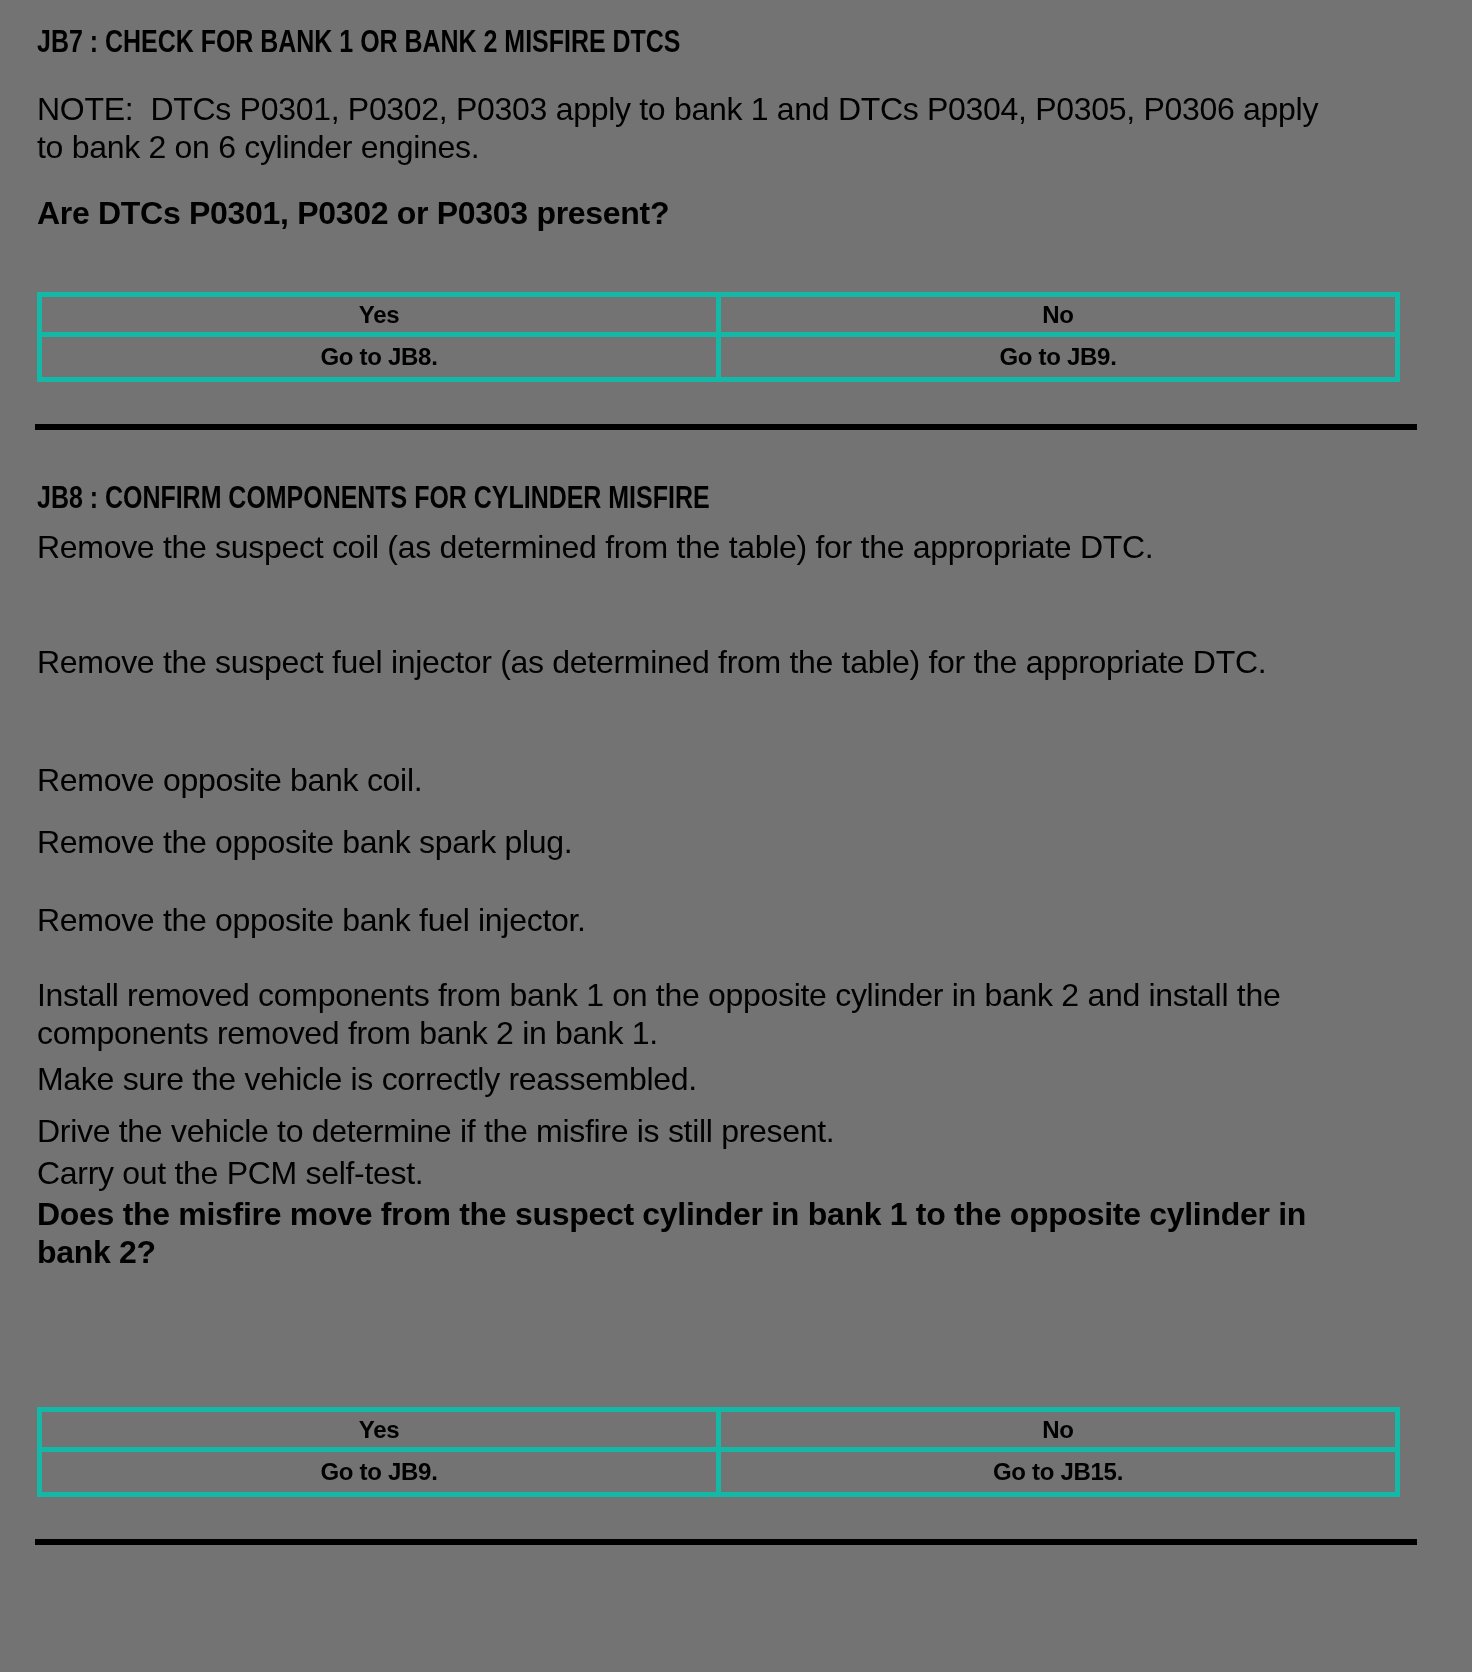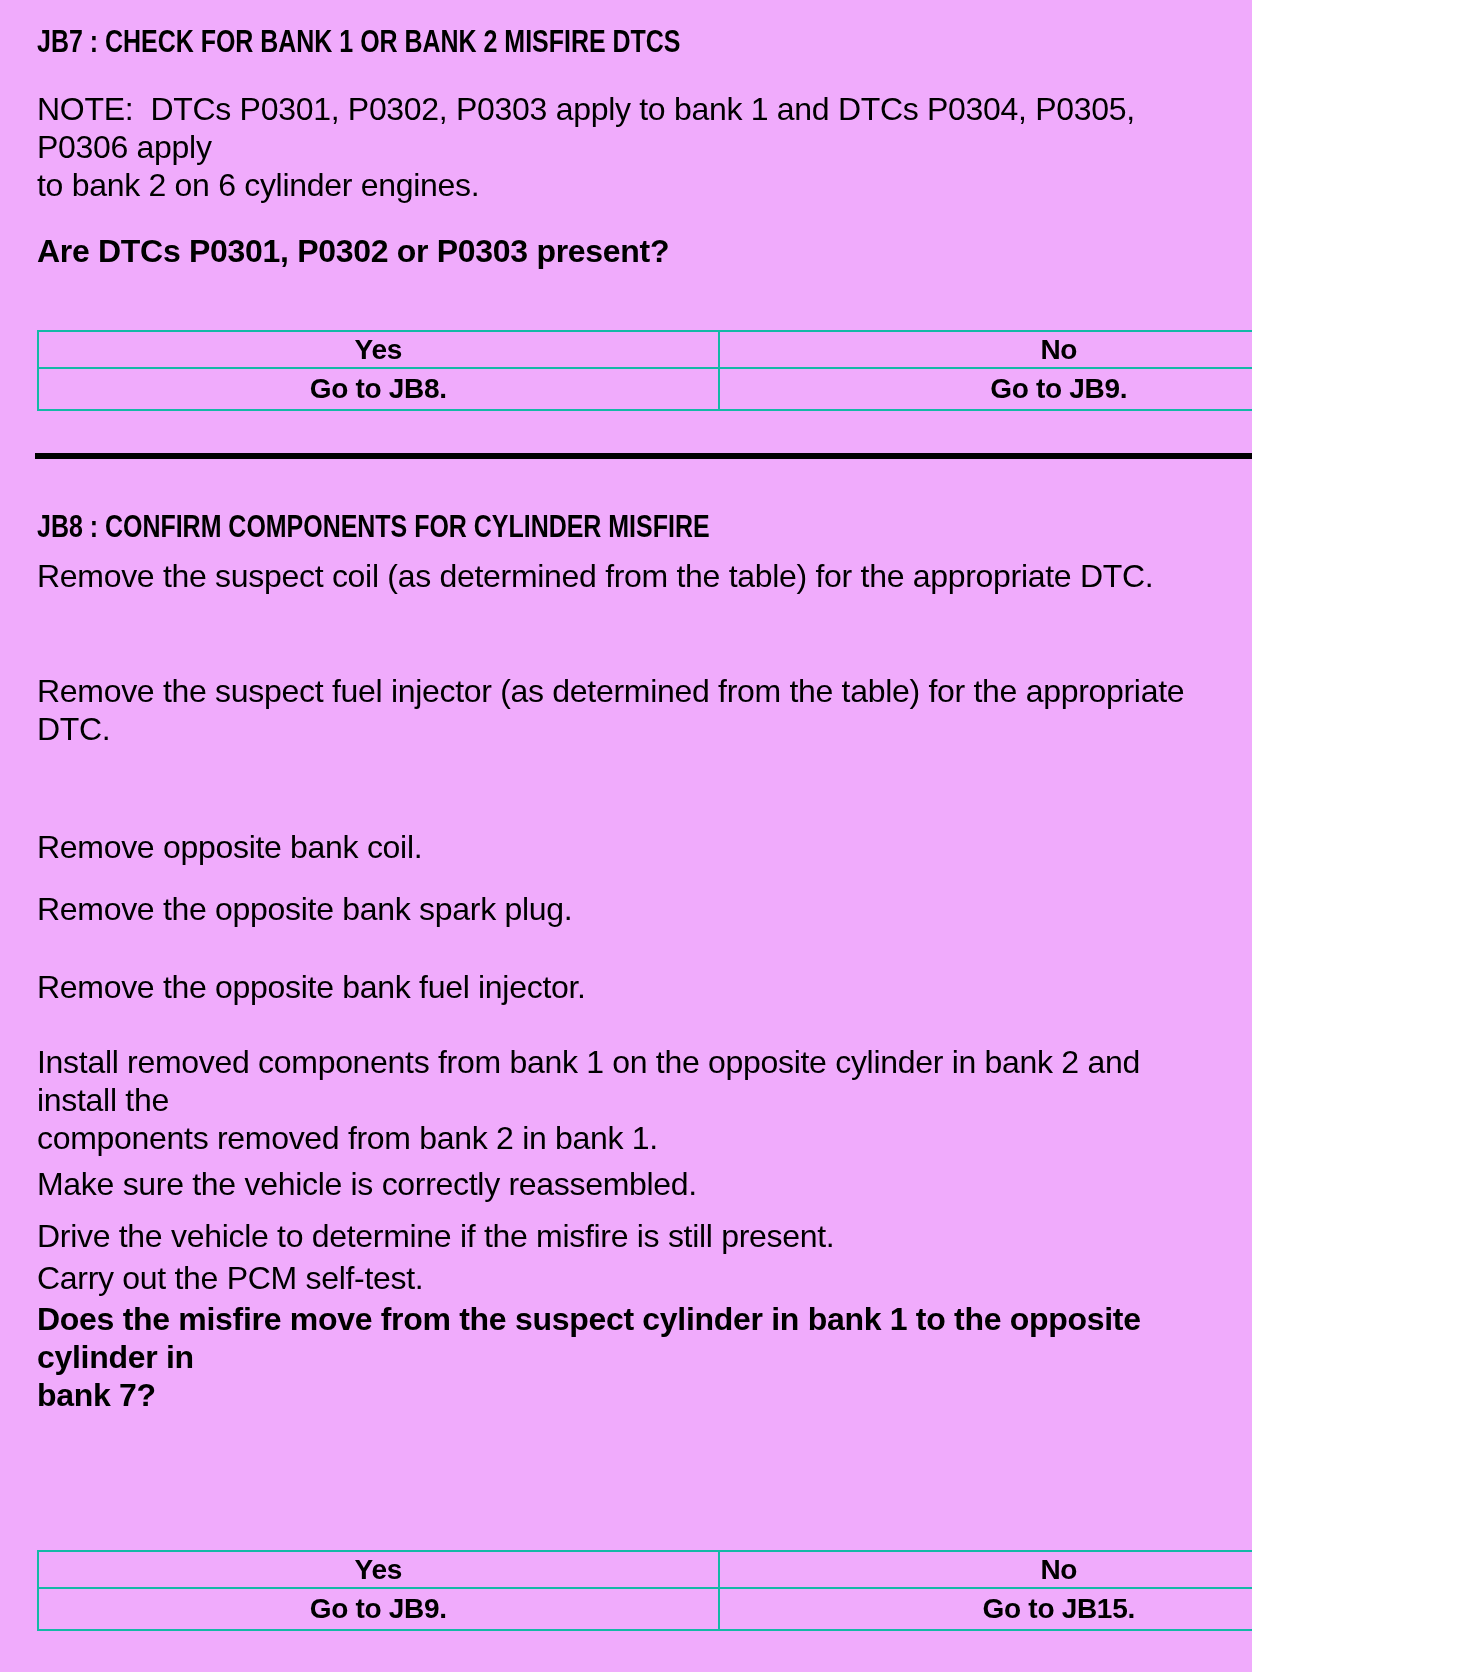--- a/index.html
+++ b/index.html
@@ -1,22 +1,22 @@
 <!DOCTYPE html>
 <html><head>
 <meta charset="utf-8">
 <style>
   html, body { margin: 0; padding: 0; background: #ffffff; }
   .page {
     position: relative;
-    width: 1252px;
+    width: 1472px;
     height: 1672px;
     box-sizing: border-box;
     padding: 26px 40px 16px 37px;
-    background: #f0abfc;
+    background: #737373;
     color: #000000;
     font-family: "Liberation Sans", sans-serif;
     overflow: hidden;
   }
   .heading {
     margin: 0;
     font-size: 32px;
     line-height: 30px;
     font-weight: bold;
     white-space: nowrap;
@@ -35,25 +35,25 @@
     white-space: pre-line;
   }
   .bold { font-weight: bold; }
   .decision-table {
     border-collapse: collapse;
     table-layout: fixed;
     width: 1363px;
   }
   .decision-table th,
   .decision-table td {
-    border: 2px solid #14b8a6;
+    border: 5px solid #14b8a6;
     text-align: center;
     vertical-align: middle;
     padding: 0;
-    font-size: 28px;
+    font-size: 24px;
     letter-spacing: -0.3px;
   }
   .decision-table th { height: 35px; font-weight: bold; }
   .decision-table td { height: 40px; font-weight: bold; }
   .rule {
     width: 1382px;
     height: 6px;
     background: #000000;
     margin-left: -2px;
   }
@@ -101,21 +101,21 @@
   <p class="body-text" style="margin-top:37px">Install removed components from bank 1 on the opposite cylinder in bank 2 and install the
 components removed from bank 2 in bank 1.</p>
 
   <p class="body-text" style="margin-top:8px">Make sure the vehicle is correctly reassembled.</p>
 
   <p class="body-text" style="margin-top:14px">Drive the vehicle to determine if the misfire is still present.</p>
 
   <p class="body-text" style="margin-top:4px">Carry out the PCM self-test.</p>
 
   <p class="body-text bold" style="margin-top:3px">Does the misfire move from the suspect cylinder in bank 1 to the opposite cylinder in
-bank 7?</p>
+bank 2?</p>
 
   <table class="decision-table" style="margin-top:136px">
     <tbody>
         <tr>
       <th>Yes</th>
       <th>No</th>
     </tr>
     <tr>
       <td>Go to JB9.</td>
       <td>Go to JB15.</td>

